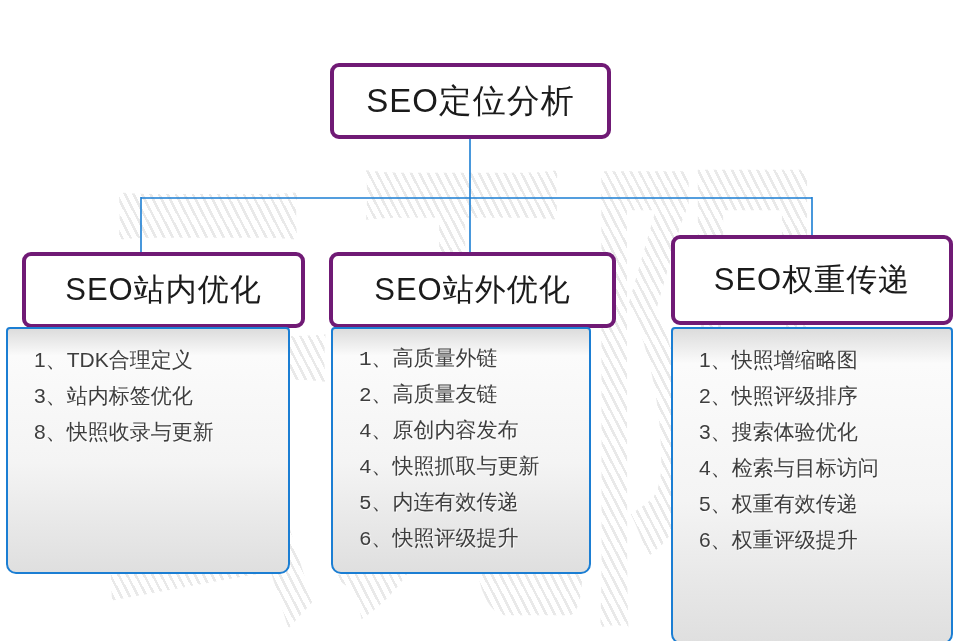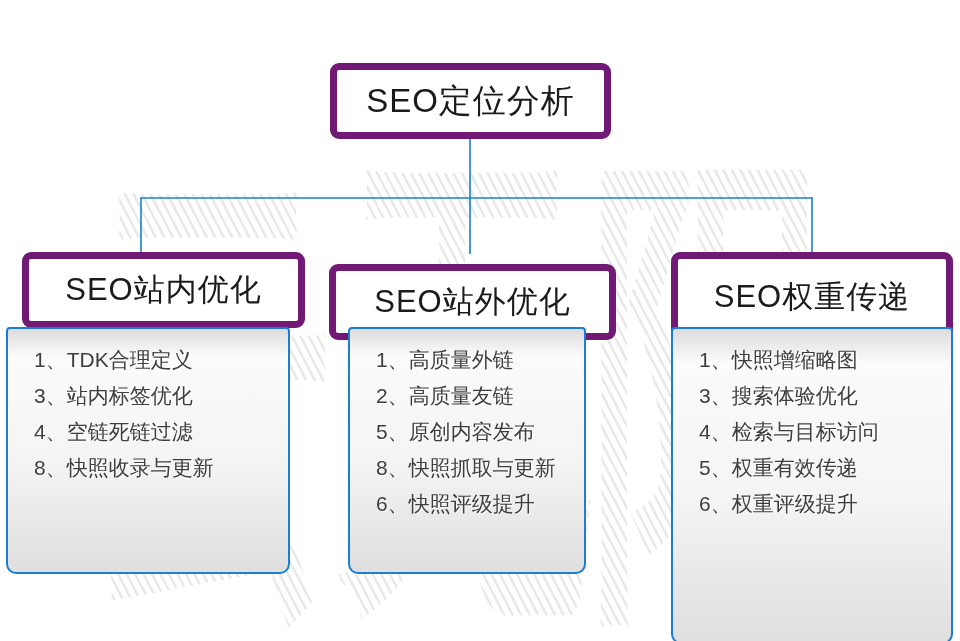--- a/index.html
+++ b/index.html
@@ -23,40 +23,40 @@
       color:transparent;
     }
   }
 
   
   .connectors { position:absolute; left:0; top:0; z-index:1; pointer-events:none; }
 
   
   .box {
     position:absolute; box-sizing:border-box; z-index:2;
-    background:#ffffff; border:7px solid #701a75; border-radius:9px;
+    background:#ffffff; border:4px solid #701a75; border-radius:9px;
     display:flex; align-items:center; justify-content:center;
   }
   .root-box   { left:330px; top:63px;  width:281px; height:76px; }
   .root-box .box-title { font-size:33px; }
   .hdr-1 { left:22px;   top:252px; width:283px; height:76px; }
-  .hdr-2 { left:329px; top:252px; width:287px; height:76px;margin-top:12px; }
-  .hdr-3 { left:671px; top:252px; width:282px; height:90px; }
+  .hdr-2 { left:329px; top:252px; width:287px; height:76px; }
+  .hdr-3 { left:671px; top:235px; width:282px; height:90px; }
   .box-title {
     font-size:31px; color:#1b1b1b; letter-spacing:1px; white-space:nowrap;
   }
 
   .list-box {
     position:absolute; box-sizing:border-box; z-index:2;
     border:2px solid #1b7ed3; border-radius:4px 4px 10px 10px;
     background:linear-gradient(180deg,#dcdcdc 0%,#fbfbfb 11%,#f4f4f4 55%,#e8e8e8 80%,#dfdfdf 100%);
     padding:13px 6px 16px 26px;
   }
   .list-1 { left:6px;   top:327px; width:284px; height:247px; }
-  .list-2 { left:348px; top:327px; width:238px; height:247px; }
+  .list-2 { left:331px; top:327px; width:260px; height:247px;font-family:Liberation Mono, monospace; }
   .list-3 { left:671px; top:327px; width:282px; height:317px; }
 
   .list-item {
     font-size:21px; line-height:36px; color:#3e3e3e; white-space:nowrap;
     text-shadow:1px 1px 1px rgba(255,255,255,0.85);
   }
 </style>
 </head>
 <body>
 
@@ -77,39 +77,40 @@
   <div class="box root-box">
     <span class="box-title">SEO定位分析</span>
   </div>
 
   <div class="box hdr-1">
     <span class="box-title">SEO站内优化</span>
   </div>
   <div class="list-box list-1">
     <div class="list-item">1、TDK合理定义</div>
     <div class="list-item">3、站内标签优化</div>
-    <div class="list-item">4、空链死链过滤</div>
     <div class="list-item">8、快照收录与更新</div>
   </div>
 
   <div class="box hdr-2">
     <span class="box-title">SEO站外优化</span>
   </div>
   <div class="list-box list-2">
     <div class="list-item">1、高质量外链</div>
     <div class="list-item">2、高质量友链</div>
-    <div class="list-item">5、原创内容发布</div>
-    <div class="list-item">8、快照抓取与更新</div>
+    <div class="list-item">4、原创内容发布</div>
+    <div class="list-item">4、快照抓取与更新</div>
+    <div class="list-item">5、内连有效传递</div>
     <div class="list-item">6、快照评级提升</div>
   </div>
 
   <div class="box hdr-3">
     <span class="box-title">SEO权重传递</span>
   </div>
   <div class="list-box list-3">
     <div class="list-item">1、快照增缩略图</div>
+    <div class="list-item">2、快照评级排序</div>
     <div class="list-item">3、搜索体验优化</div>
     <div class="list-item">4、检索与目标访问</div>
     <div class="list-item">5、权重有效传递</div>
     <div class="list-item">6、权重评级提升</div>
   </div>
 
 </div>
 
 </body></html>

